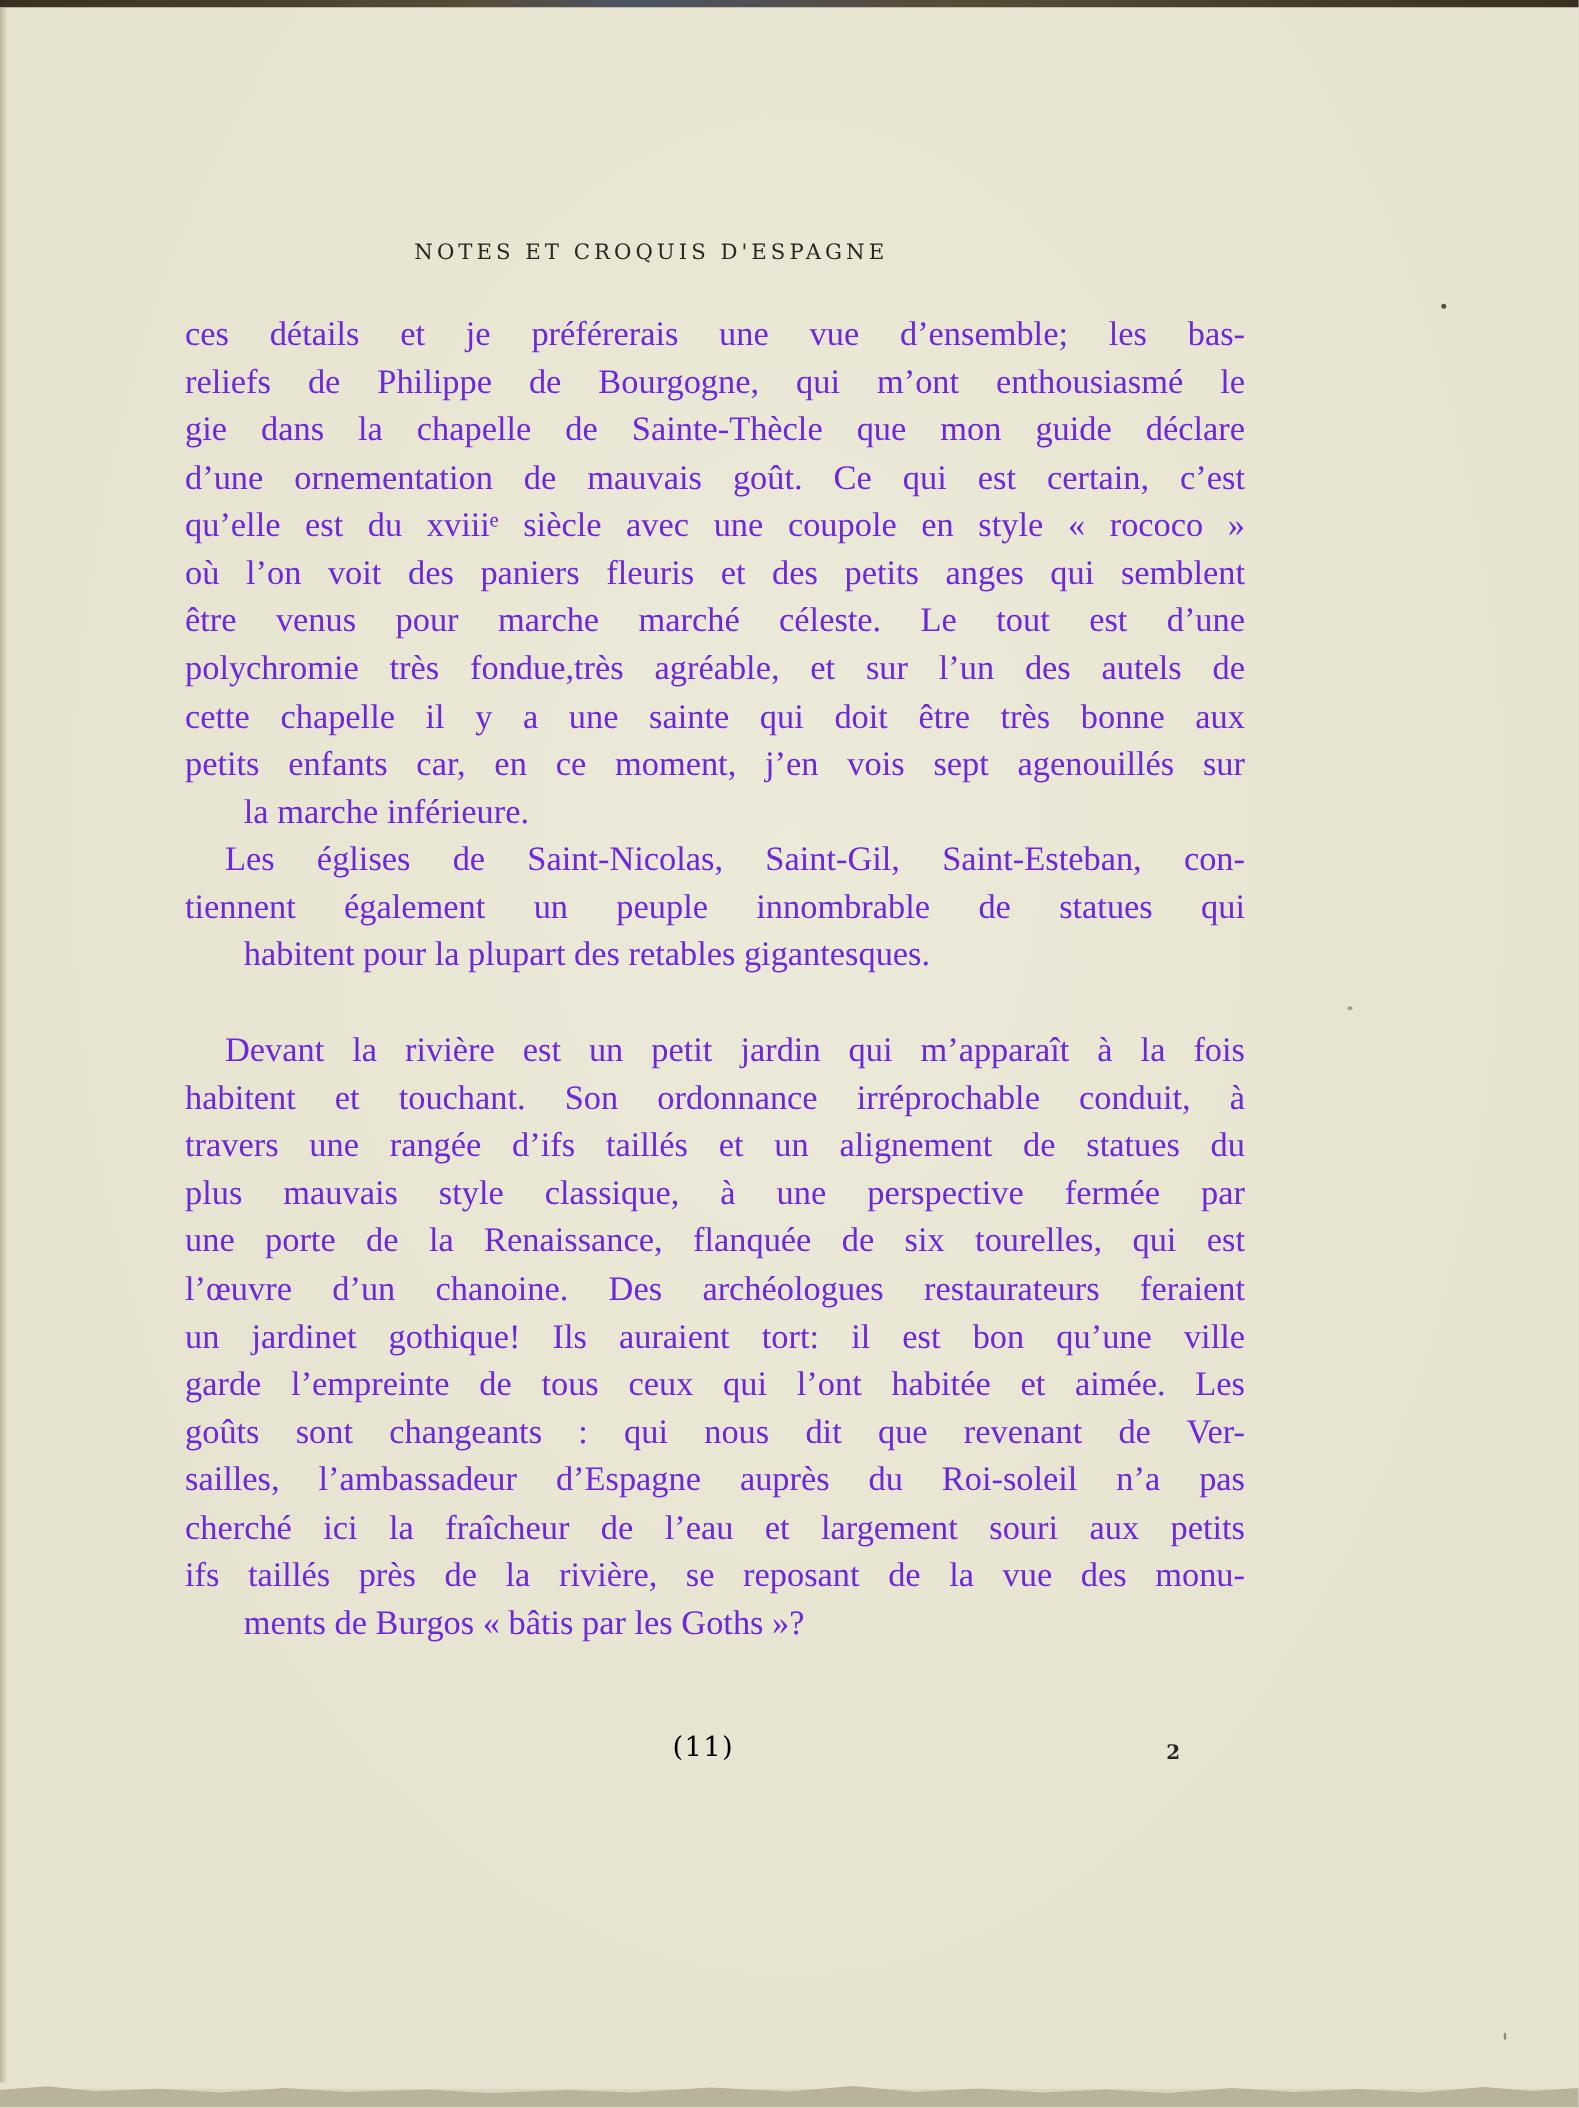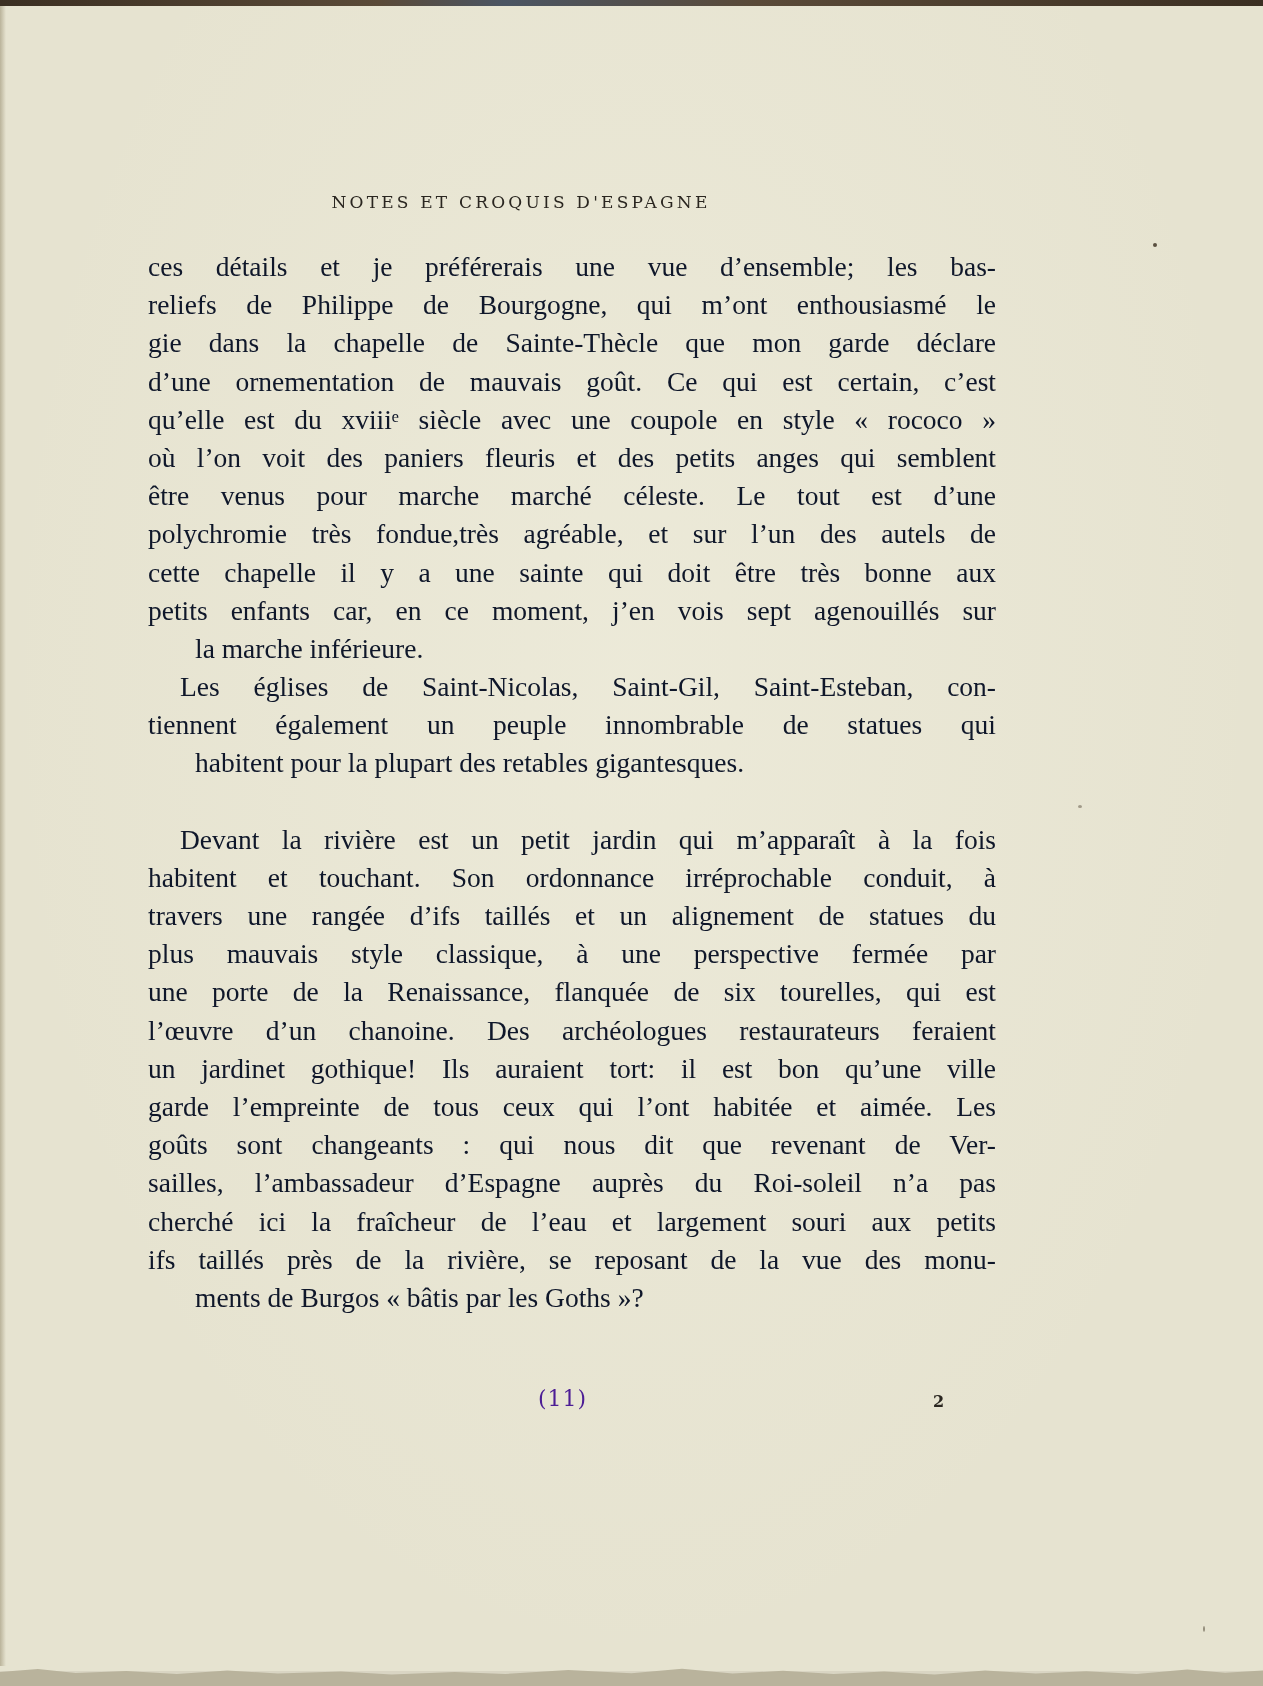--- a/index.html
+++ b/index.html
@@ -58,21 +58,21 @@
       padding-left: 14px;
       box-sizing: border-box;
     }
     .text-block {
       position: absolute;
       left: 148px; top: 248px;
       width: 848px;
       font-family: "Liberation Serif", serif;
       font-size: 27.5px;
       line-height: 38.2px;
-      color: #0f172a;
+      color: #6d28d9;
       text-align: justify;
     }
     .line {
       display: block;
       white-space: nowrap;
       text-align-last: justify;
       text-align: justify;
       height: 38.2px;
     }
     .line.last {
@@ -83,21 +83,21 @@
       padding-left: 32px;
     }
     .para-gap {
       height: 38px;
     }
     .folio {
       position: absolute;
       left: 538px; top: 1386px;
       font-family: "DejaVu Serif", serif;
       font-size: 22px;
-      color: #4c1d95;
+      color: #000000;
       letter-spacing: 1px;
     }
     .signature {
       position: absolute;
       left: 933px; top: 1392px;
       font-family: "DejaVu Serif", serif;
       font-size: 16px;
       font-weight: bold;
       color: #2a2620;
     }
@@ -118,21 +118,21 @@
 <div class="speck" style="left:1078px;top:805px;width:4px;height:3px;opacity:0.5;"></div>
 <div class="speck" style="left:1203px;top:1626px;width:2px;height:6px;opacity:0.6;"></div>
 
 <div class="running-head">NOTES ET CROQUIS D'ESPAGNE</div>
 
 <div class="text-block">
 
   <div>
     <span class="line">ces détails et je préférerais une vue d’ensemble; les bas-</span>
     <span class="line">reliefs de Philippe de Bourgogne, qui m’ont enthousiasmé le</span>
-    <span class="line">gie dans la chapelle de Sainte-Thècle que mon garde déclare</span>
+    <span class="line">gie dans la chapelle de Sainte-Thècle que mon guide déclare</span>
     <span class="line">d’une ornementation de mauvais goût. Ce qui est certain, c’est</span>
     <span class="line">qu’elle est du xviiiᵉ siècle avec une coupole en style « rococo »</span>
     <span class="line">où l’on voit des paniers fleuris et des petits anges qui semblent</span>
     <span class="line">être venus pour marche marché céleste. Le tout est d’une</span>
     <span class="line">polychromie très fondue,très agréable, et sur l’un des autels de</span>
     <span class="line">cette chapelle il y a une sainte qui doit être très bonne aux</span>
     <span class="line">petits enfants car, en ce moment, j’en vois sept agenouillés sur</span>
     <span class="line last">la marche inférieure.</span>
   </div>
 

